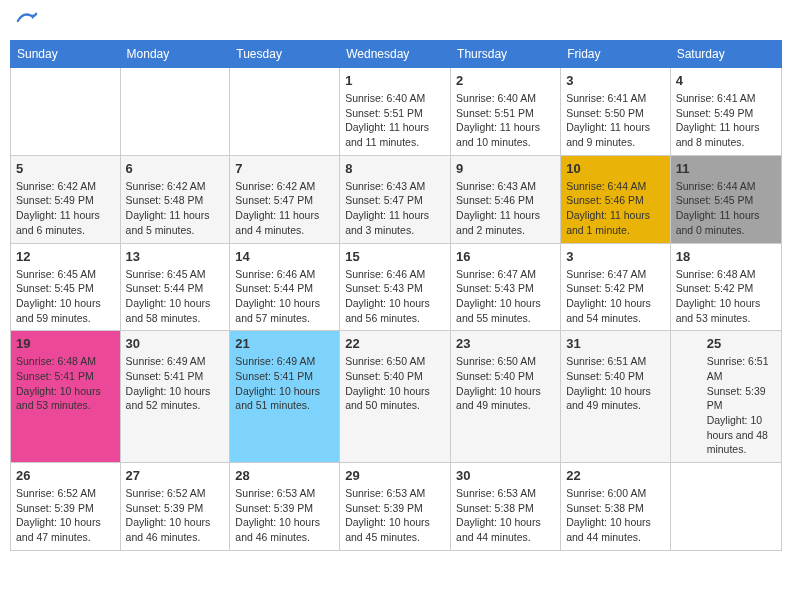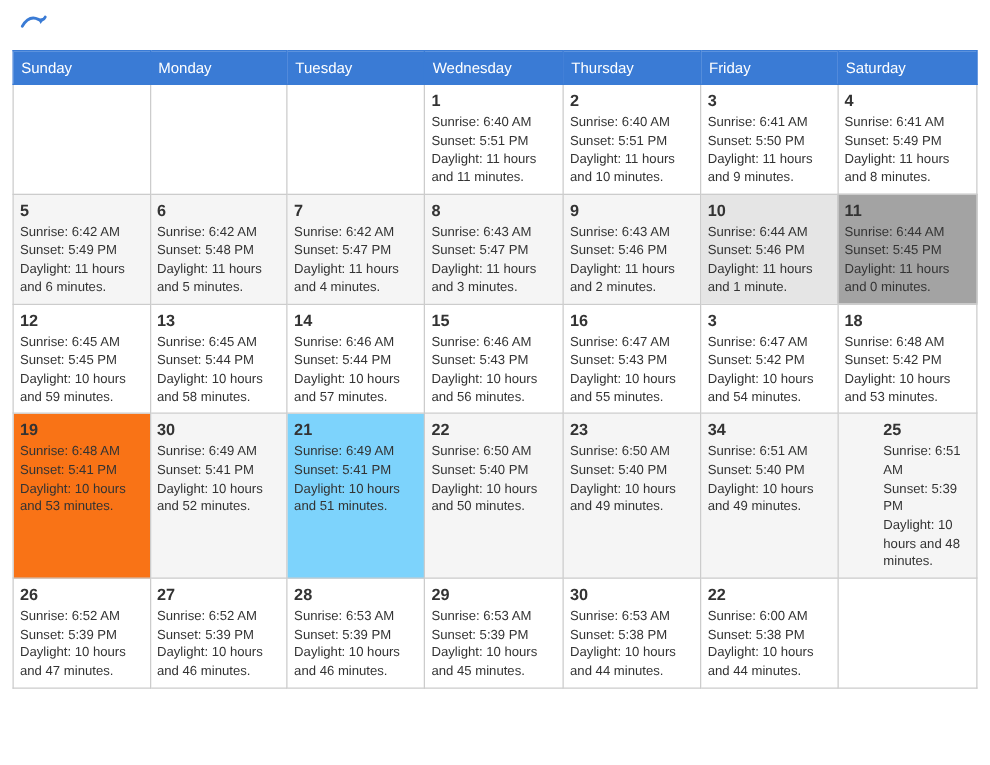--- a/index.html
+++ b/index.html
@@ -188,21 +188,21 @@
           <div class="day-info" style="white-space: pre-line;">Sunrise: 6:43 AM
 Sunset: 5:47 PM
 Daylight: 11 hours and 3 minutes.</div>
         </td>
         <td style="background: rgb(245, 245, 245);">
           <div class="day-number">9</div>
           <div class="day-info" style="white-space: pre-line;">Sunrise: 6:43 AM
 Sunset: 5:46 PM
 Daylight: 11 hours and 2 minutes.</div>
         </td>
-        <td style="background: #e5e5e5;">
+        <td style="background: #eab308;">
           <div class="day-number">10</div>
           <div class="day-info" style="white-space: pre-line;">Sunrise: 6:44 AM
 Sunset: 5:46 PM
 Daylight: 11 hours and 1 minute.</div>
         </td>
         <td style="background: #a3a3a3;">
           <div class="day-number">11</div>
           <div class="day-info" style="white-space: pre-line;">Sunrise: 6:44 AM
 Sunset: 5:45 PM
 Daylight: 11 hours and 0 minutes.</div>
@@ -246,21 +246,21 @@
 Daylight: 10 hours and 54 minutes.</div>
         </td>
         <td>
           <div class="day-number">18</div>
           <div class="day-info" style="white-space: pre-line;">Sunrise: 6:48 AM
 Sunset: 5:42 PM
 Daylight: 10 hours and 53 minutes.</div>
         </td>
       </tr>
       <tr>
-        <td style="background: #f97316;">
+        <td style="background: #ec4899;">
           <div class="day-number">19</div>
           <div class="day-info" style="white-space: pre-line;">Sunrise: 6:48 AM
 Sunset: 5:41 PM
 Daylight: 10 hours and 53 minutes.</div>
         </td>
         <td style="background: rgb(245, 245, 245);">
           <div class="day-number">30</div>
           <div class="day-info" style="white-space: pre-line;">Sunrise: 6:49 AM
 Sunset: 5:41 PM
 Daylight: 10 hours and 52 minutes.</div>
@@ -277,21 +277,21 @@
 Sunset: 5:40 PM
 Daylight: 10 hours and 50 minutes.</div>
         </td>
         <td style="background: rgb(245, 245, 245);">
           <div class="day-number">23</div>
           <div class="day-info" style="white-space: pre-line;">Sunrise: 6:50 AM
 Sunset: 5:40 PM
 Daylight: 10 hours and 49 minutes.</div>
         </td>
         <td style="background: rgb(245, 245, 245);">
-          <div class="day-number">34</div>
+          <div class="day-number">31</div>
           <div class="day-info" style="white-space: pre-line;">Sunrise: 6:51 AM
 Sunset: 5:40 PM
 Daylight: 10 hours and 49 minutes.</div>
         </td>
         <td style="background: rgb(245, 245, 245); padding-left: 36px;">
           <div class="day-number">25</div>
           <div class="day-info" style="white-space: pre-line;">Sunrise: 6:51 AM
 Sunset: 5:39 PM
 Daylight: 10 hours and 48 minutes.</div>
         </td>

